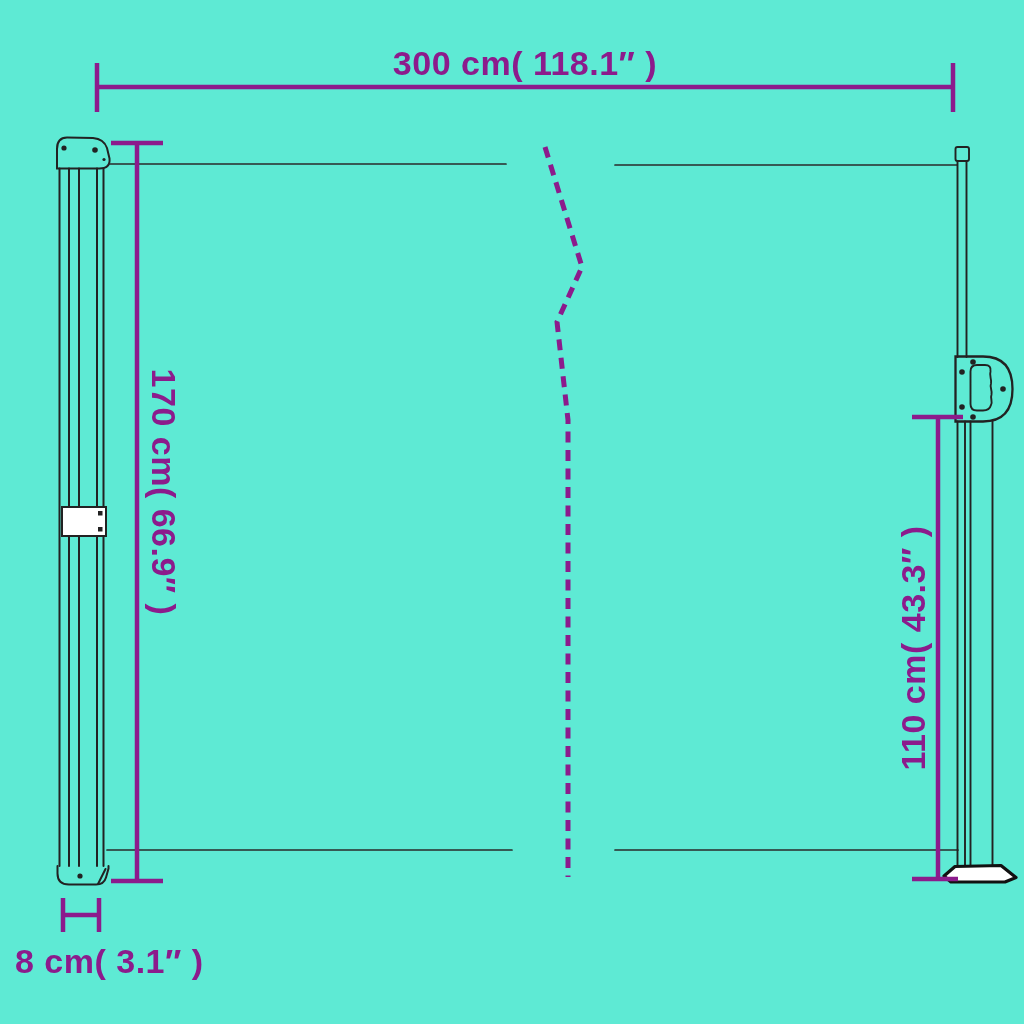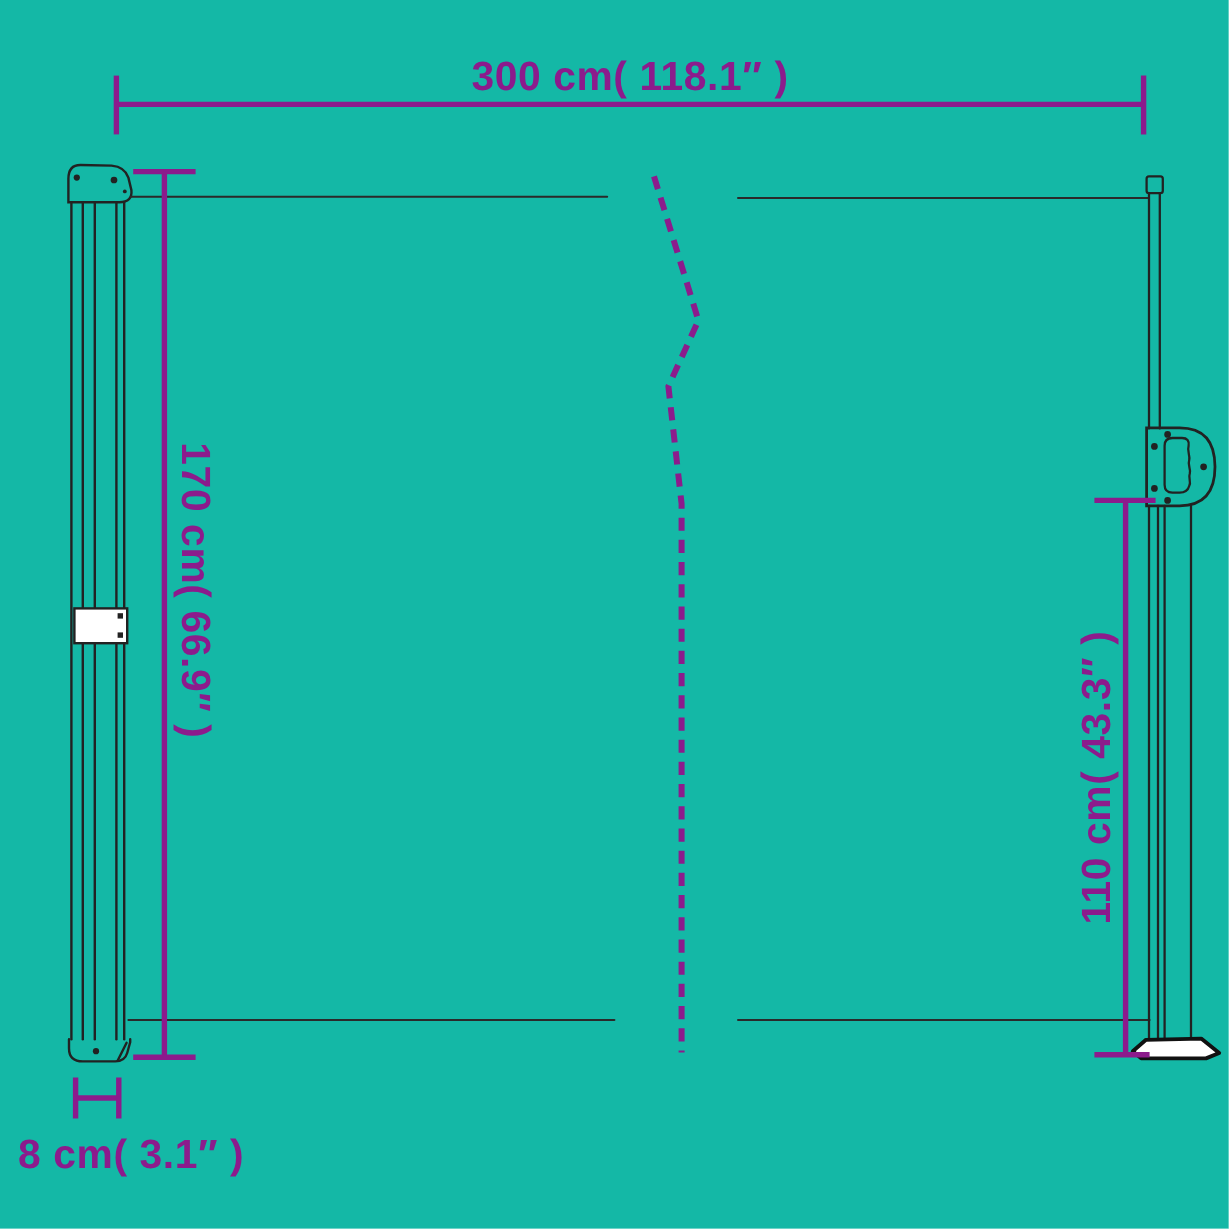--- a/index.html
+++ b/index.html
@@ -1,19 +1,19 @@
 <!DOCTYPE html>
 <html><head>
 <meta charset="utf-8">
 <style>
   html,body{margin:0;padding:0;background:#fff;}
   #canvas{
     position:relative;
     width:1024px;height:1024px;
-    background:#14b8a6;
+    background:#5eead4;
     font-family:"Liberation Sans", sans-serif;
     overflow:hidden;
   }
   svg{display:block;}
   text{
     font-family:"Liberation Sans","DejaVu Sans",sans-serif;
     font-weight:bold;
     font-size:34px;
     letter-spacing:0.5px;
   }

